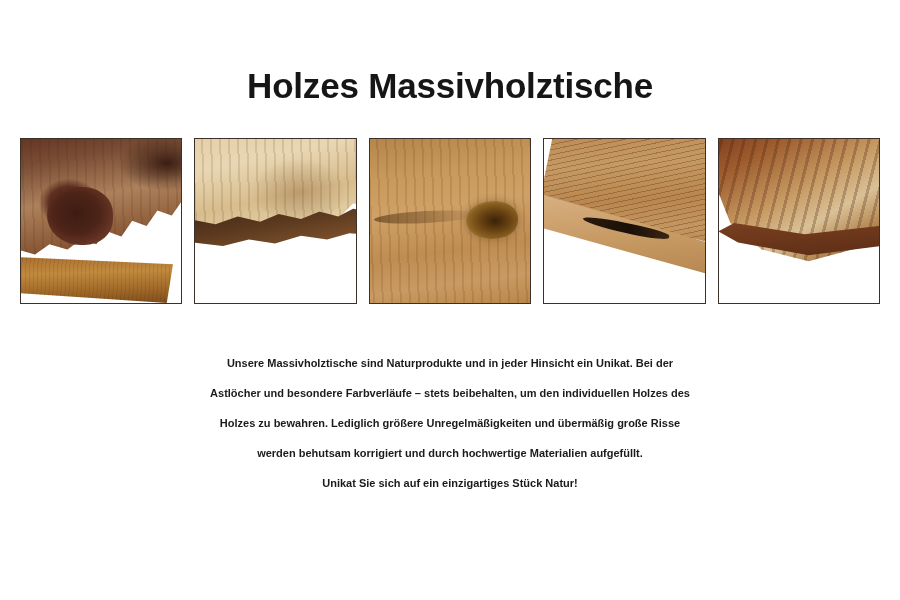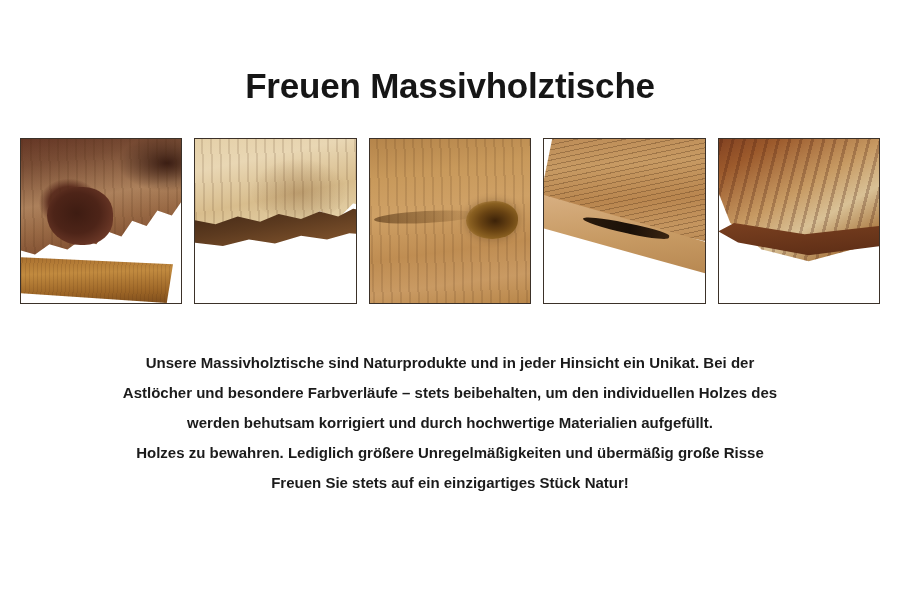--- a/index.html
+++ b/index.html
@@ -208,37 +208,37 @@
   
   .body-copy {
     position: absolute;
     top: 348px;
     left: 26px;
     width: 848px;
     text-align: center;
   }
   .body-copy p {
     margin: 0;
-    font-size: 15px;
+    font-size: 11px;
     font-weight: bold;
     line-height: 30px;
     color: #1b1b1b;
     font-family: "Liberation Sans", "DejaVu Sans", sans-serif;
   }
   .body-copy .closing {
     margin: 0;
   }
 </style>
 </head>
 <body>
 
 <div class="page">
 
   <div class="title-wrap">
-    <h1 class="page-title">Freuen Massivholztische</h1>
+    <h1 class="page-title">Holzes Massivholztische</h1>
   </div>
 
   <div class="gallery">
 
     <div class="thumb">
       <div class="thumb-img">
         <div class="t1-white"></div>
         <div class="t1-slab">
           <div class="grain-wide"></div>
         </div>
@@ -287,18 +287,18 @@
         <div class="t5-slab"></div>
         <div class="t5-edge"></div>
       </div>
     </div>
 
   </div>
 
   <div class="body-copy">
     <p>Unsere Massivholztische sind Naturprodukte und in jeder Hinsicht ein Unikat. Bei der</p>
     <p>Astlöcher und besondere Farbverläufe – stets beibehalten, um den individuellen Holzes des</p>
+    <p>Holzes zu bewahren. Lediglich größere Unregelmäßigkeiten und übermäßig große Risse</p>
     <p>werden behutsam korrigiert und durch hochwertige Materialien aufgefüllt.</p>
-    <p>Holzes zu bewahren. Lediglich größere Unregelmäßigkeiten und übermäßig große Risse</p>
-    <p class="closing">Freuen Sie stets auf ein einzigartiges Stück Natur!</p>
+    <p class="closing">Unikat Sie sich auf ein einzigartiges Stück Natur!</p>
   </div>
 
 </div>
 
 </body></html>

